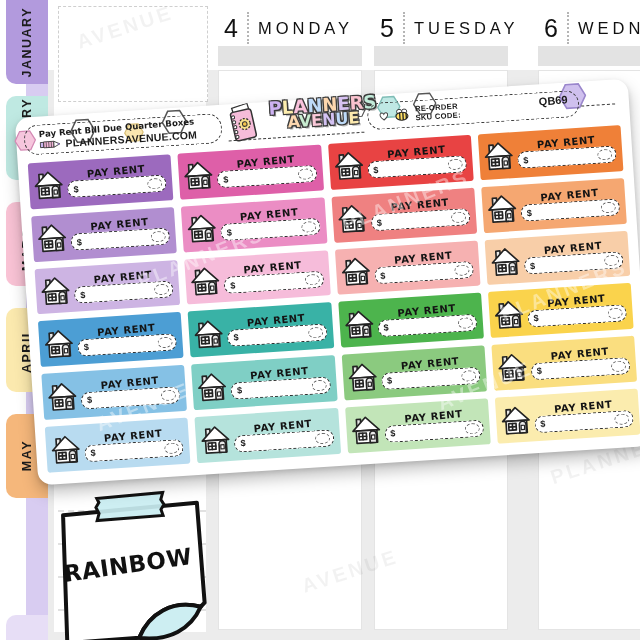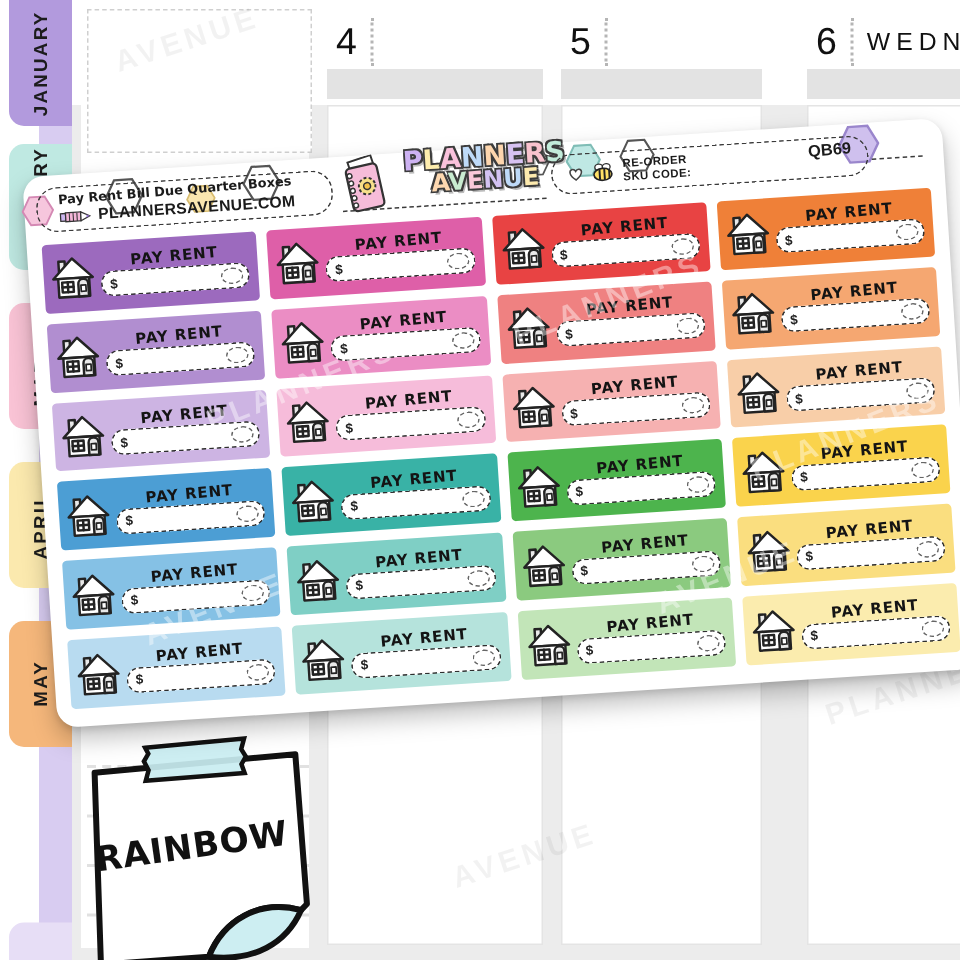--- a/index.html
+++ b/index.html
@@ -90,28 +90,30 @@
   <div class="note-line" style="top:576px"></div>
   <div class="note-line" style="top:609px"></div>
   <div class="dotted-box"></div>
 
   <div class="day-col col-mon">
     <div class="day-cell"></div>
     <div class="day-bar"></div>
     <div class="day-header">
       <span class="day-num">4</span>
       <span class="day-sep"></span>
+      <span class="day-name">MONDAY</span>
     </div>
   </div>
   <div class="day-col col-tue">
     <div class="day-cell"></div>
     <div class="day-bar"></div>
     <div class="day-header">
       <span class="day-num">5</span>
       <span class="day-sep"></span>
+      <span class="day-name">TUESDAY</span>
     </div>
   </div>
   <div class="day-col col-wed">
     <div class="day-cell"></div>
     <div class="day-bar"></div>
     <div class="day-header">
       <span class="day-num">6</span>
       <span class="day-sep"></span>
       <span class="day-name">WEDNESDAY</span>
     </div>

